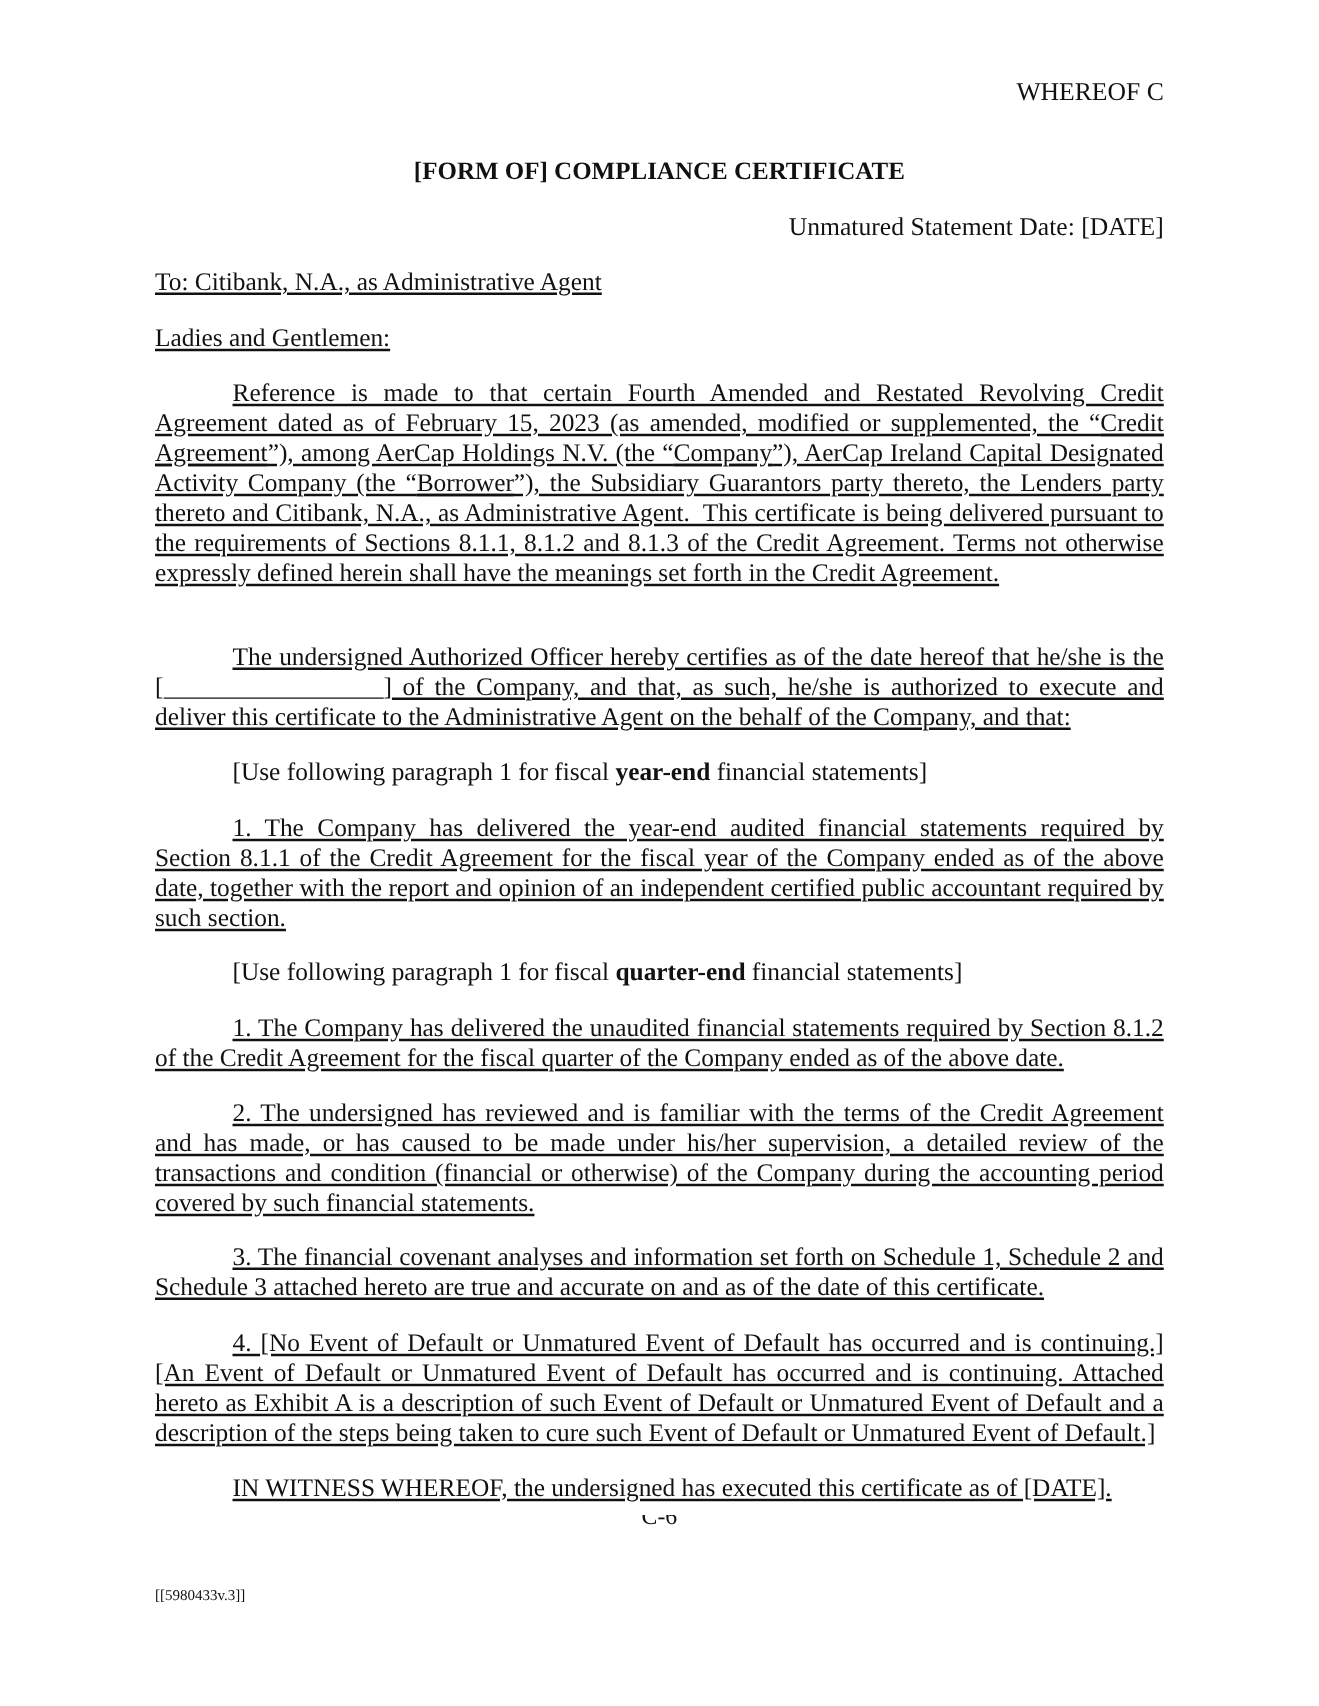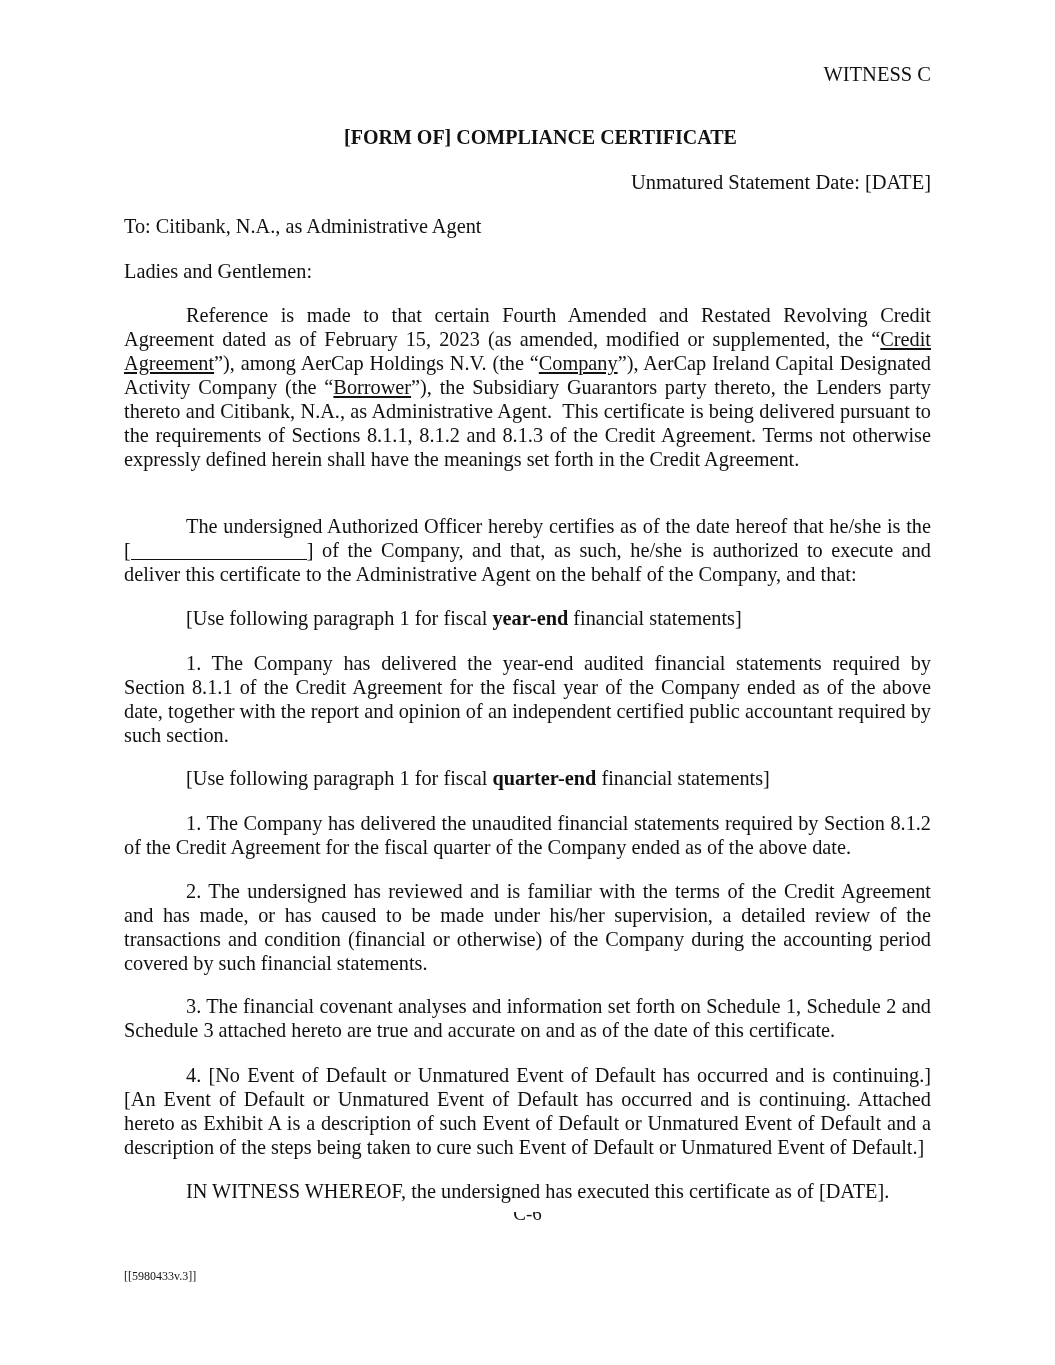--- a/index.html
+++ b/index.html
@@ -25,21 +25,21 @@
     .exhibit {
       position: absolute;
       top: 62px;
       right: 0;
       font-size: 20.5px;
       line-height: 24px;
     }
     .title {
       position: absolute;
       top: 125px;
-      left: 13px;
+      left: 0;
       width: 807px;
       text-align: center;
       font-weight: bold;
       font-size: 20px;
       line-height: 24px;
     }
     .fsdate {
       position: absolute;
       top: 170px;
       right: 0;
@@ -47,20 +47,21 @@
       line-height: 24px;
     }
     .para {
       position: absolute;
       left: 0;
       width: 807px;
       font-size: 20.3px;
       line-height: 24px;
       text-align: justify;
       margin: 0;
+      text-decoration: underline;
     }
     .indent { text-indent: 62px; }
     .note {
       position: absolute;
       left: 62px;
       font-size: 20.3px;
       line-height: 24px;
       margin: 0;
     }
     .note b { font-weight: bold; }
@@ -95,21 +96,21 @@
       font-size: 12px;
       line-height: 14px;
       text-align: center;
     }
   </style>
 </head>
 <body>
 
 <div class="page">
 
-  <div class="exhibit">WITNESS C</div>
+  <div class="exhibit">WHEREOF C</div>
 
   <div class="title">[FORM OF] COMPLIANCE CERTIFICATE</div>
 
   <div class="fsdate">Unmatured Statement Date: [DATE]</div>
 
   <p class="para" style="top:214px;">To: Citibank, N.A., as Administrative Agent</p>
 
   <p class="para" style="top:259px;">Ladies and Gentlemen:</p>
 
   <p class="para indent" style="top:303px;"><span>Reference is made to that certain Fourth Amended and Restated Revolving Credit Agreement dated as of February 15, 2023 (as amended, modified or supplemented, the “</span><span class="u">Credit Agreement</span><span>”), among AerCap Holdings N.V. (the “</span><span class="u">Company</span><span>”), AerCap Ireland Capital Designated Activity Company (the “</span><span class="u">Borrower</span><span>”), the Subsidiary Guarantors party thereto, the Lenders party thereto and Citibank, N.A., as Administrative Agent.&nbsp; This certificate is being delivered pursuant to the requirements of Sections 8.1.1, 8.1.2 and 8.1.3 of the Credit Agreement. Terms not otherwise expressly defined herein shall have the meanings set forth in the Credit Agreement.</span></p>

